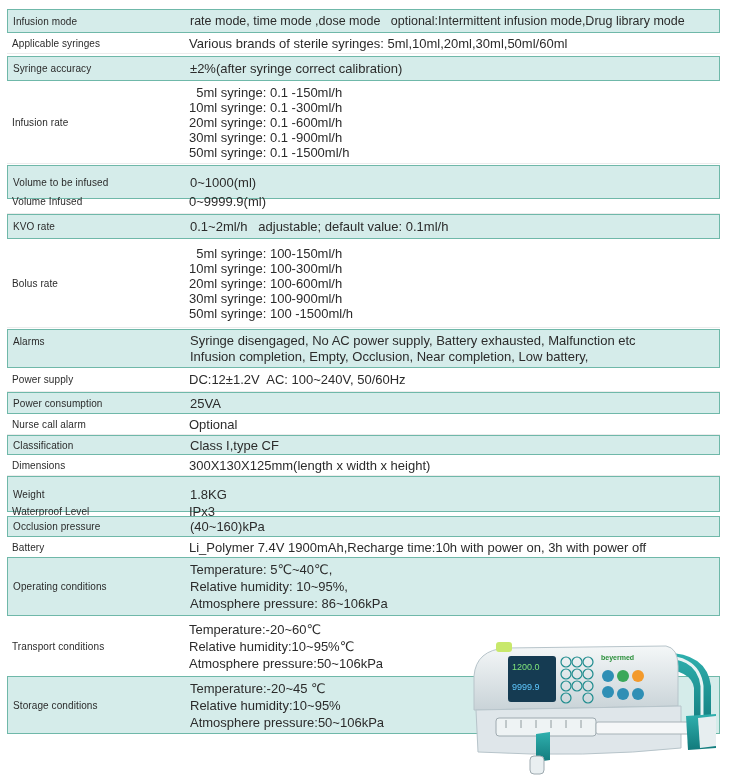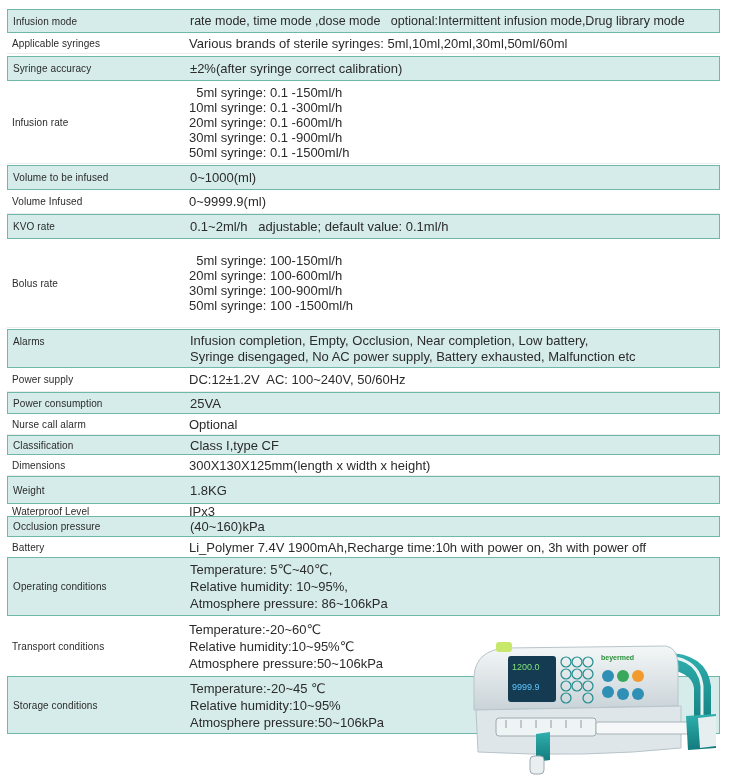--- a/index.html
+++ b/index.html
@@ -43,21 +43,21 @@
       <span class="label">Infusion rate</span>
       <span class="value">
         <span class="line" style="line-height: 15px; white-space: pre;">  5ml syringe: 0.1 -150ml/h</span>
         <span class="line" style="line-height: 15px; white-space: pre;">10ml syringe: 0.1 -300ml/h</span>
         <span class="line" style="line-height: 15px; white-space: pre;">20ml syringe: 0.1 -600ml/h</span>
         <span class="line" style="line-height: 15px; white-space: pre;">30ml syringe: 0.1 -900ml/h</span>
         <span class="line" style="line-height: 15px; white-space: pre;">50ml syringe: 0.1 -1500ml/h</span>
       </span>
       <div class="divider"></div>
     </div>
-    <div class="row shaded" style="top: 156px; height: 25px;">
+    <div class="row shaded" style="top: 156px; height: 34px;">
       <span class="label">Volume to be infused</span>
       <span class="value">
         <span class="line" style="line-height: 15px; white-space: pre;">0~1000(ml)</span>
       </span>
     </div>
     <div class="row plain" style="top: 181px; height: 23px;">
       <span class="label">Volume Infused</span>
       <span class="value">
         <span class="line" style="line-height: 15px; white-space: pre;">0~9999.9(ml)</span>
       </span>
@@ -66,31 +66,32 @@
     <div class="row shaded" style="top: 205px; height: 25px;">
       <span class="label">KVO rate</span>
       <span class="value">
         <span class="line" style="line-height: 15px; white-space: pre;">0.1~2ml/h   adjustable; default value: 0.1ml/h</span>
       </span>
     </div>
     <div class="row plain" style="top: 230px; height: 88px;">
       <span class="label">Bolus rate</span>
       <span class="value">
         <span class="line" style="line-height: 15px; white-space: pre;">  5ml syringe: 100-150ml/h</span>
+        <span class="line" style="line-height: 15px; white-space: pre;">10ml syringe: 100-300ml/h</span>
         <span class="line" style="line-height: 15px; white-space: pre;">20ml syringe: 100-600ml/h</span>
         <span class="line" style="line-height: 15px; white-space: pre;">30ml syringe: 100-900ml/h</span>
         <span class="line" style="line-height: 15px; white-space: pre;">50ml syringe: 100 -1500ml/h</span>
       </span>
       <div class="divider"></div>
     </div>
     <div class="row shaded" style="top: 320px; height: 39px;">
       <span class="label" style="top: 6px;">Alarms</span>
       <span class="value">
+        <span class="line" style="line-height: 16px; white-space: pre;">Syringe disengaged, No AC power supply, Battery exhausted, Malfunction etc</span>
         <span class="line" style="line-height: 16px; white-space: pre;">Infusion completion, Empty, Occlusion, Near completion, Low battery,</span>
-        <span class="line" style="line-height: 16px; white-space: pre;">Syringe disengaged, No AC power supply, Battery exhausted, Malfunction etc</span>
       </span>
     </div>
     <div class="row plain" style="top: 359px; height: 23px;">
       <span class="label">Power supply</span>
       <span class="value">
         <span class="line" style="line-height: 15px; white-space: pre;">DC:12±1.2V  AC: 100~240V, 50/60Hz</span>
       </span>
       <div class="divider"></div>
     </div>
     <div class="row shaded" style="top: 383px; height: 22px;">
@@ -112,21 +113,21 @@
         <span class="line" style="line-height: 15px; white-space: pre;">Class I,type CF</span>
       </span>
     </div>
     <div class="row plain" style="top: 446px; height: 20px;">
       <span class="label">Dimensions</span>
       <span class="value">
         <span class="line" style="line-height: 15px; white-space: pre;">300X130X125mm(length x width x height)</span>
       </span>
       <div class="divider"></div>
     </div>
-    <div class="row shaded" style="top: 467px; height: 28px;">
+    <div class="row shaded" style="top: 467px; height: 36px;">
       <span class="label">Weight</span>
       <span class="value">
         <span class="line" style="line-height: 15px; white-space: pre;">1.8KG</span>
       </span>
     </div>
     <div class="row plain" style="top: 487px; height: 30px;">
       <span class="label">Waterproof Level</span>
       <span class="value">
         <span class="line" style="line-height: 15px; white-space: pre;">IPx3</span>
       </span>

